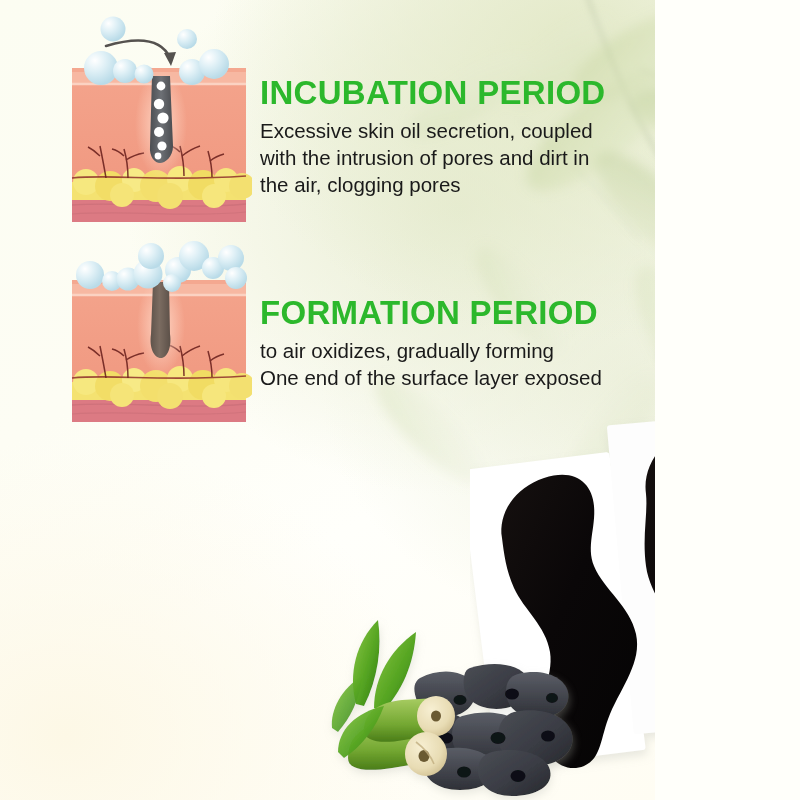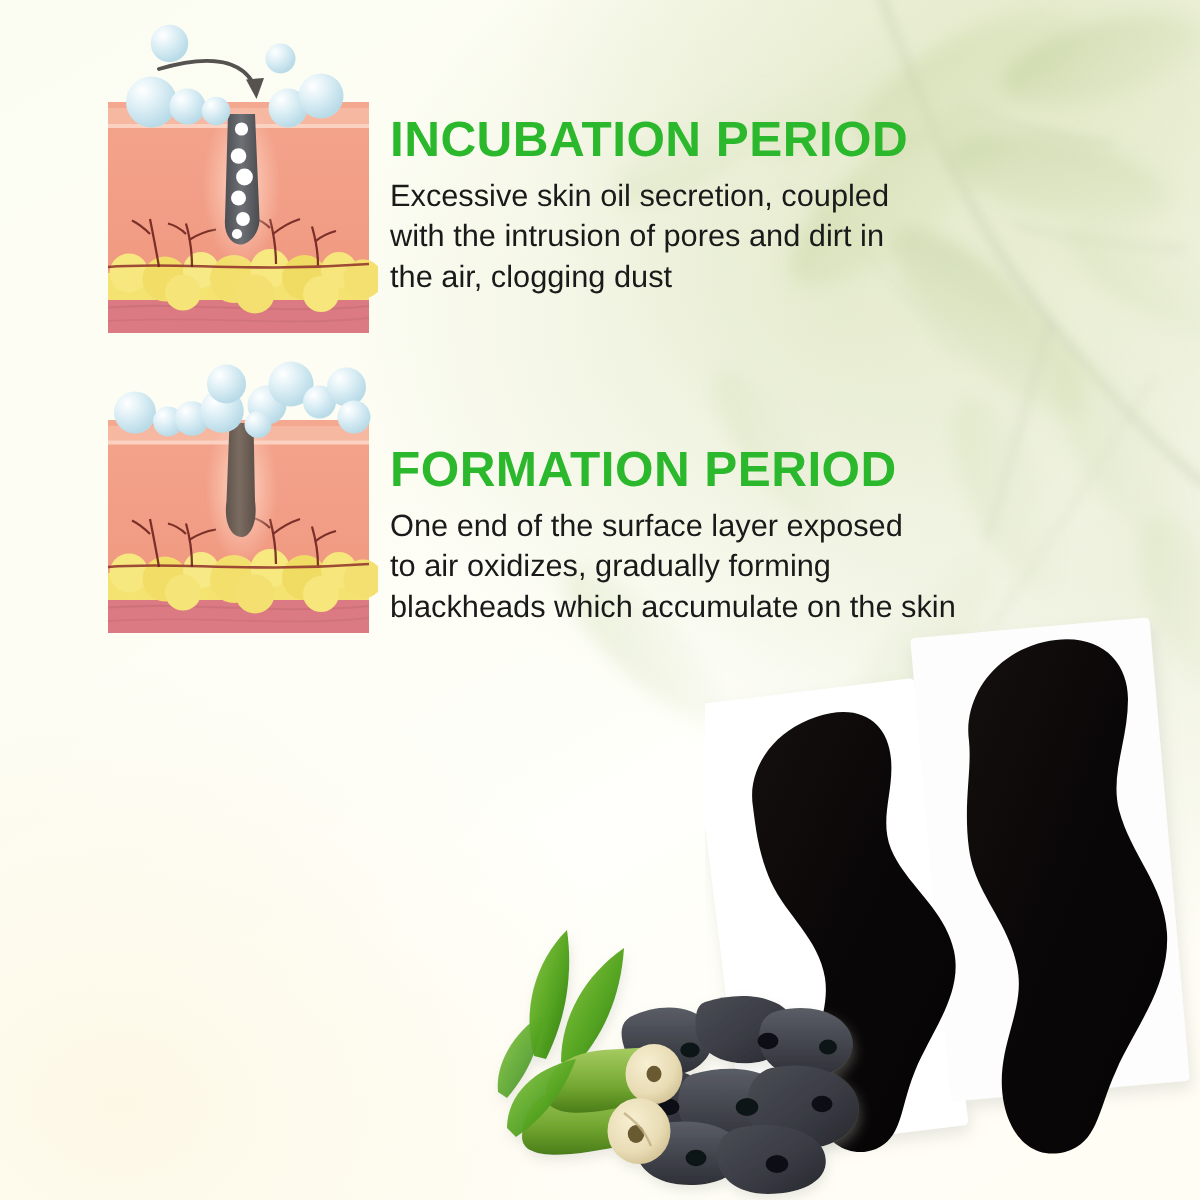--- a/index.html
+++ b/index.html
@@ -3,21 +3,21 @@
 <meta charset="utf-8">
 <title>Blackhead Nose Strips Infographic</title>
 <style>
   html,body{margin:0;padding:0;}
   body{
     width:800px;height:800px;overflow:hidden;
     font-family:"Liberation Sans",sans-serif;
     background:#fffffa;
   }
   #poster{
-    position:relative;width:800px;height:800px;overflow:hidden;
+    position:relative;width:655px;height:800px;overflow:hidden;
     background:
       radial-gradient(ellipse 520px 420px at 88% 6%,  #e3e9c8 0%, rgba(227,233,200,0) 70%),
       radial-gradient(ellipse 460px 400px at 70% 26%, #e8edd4 0%, rgba(232,237,212,0) 72%),
       radial-gradient(ellipse 420px 340px at 97% 48%, #eef1de 0%, rgba(238,241,222,0) 75%),
       radial-gradient(ellipse 520px 420px at 10% 92%, #fdf8e6 0%, rgba(253,248,230,0) 70%),
       linear-gradient(150deg,#fcfdf2 0%,#fdfdf4 38%,#fffffb 62%,#fffdf3 100%);
   }
 
   
   .bgart{position:absolute;inset:0;pointer-events:none;}
@@ -278,30 +278,29 @@
         <circle cx="106" cy="45" r="9" fill="url(#bub2)"></circle>
       </g>
     </svg>
   </div>
 
   <div class="block" style="left:260px;top:76px;">
     <h2 class="heading">INCUBATION PERIOD</h2>
     <p class="body">
       <span class="ln">Excessive skin oil secretion, coupled</span>
       <span class="ln">with the intrusion of pores and dirt in</span>
-      <span class="ln">the air, clogging dust</span>
+      <span class="ln">the air, clogging pores</span>
     </p>
   </div>
 
   <div class="block" style="left:260px;top:276px;margin-top:20px;">
     <h2 class="heading">FORMATION PERIOD</h2>
     <p class="body">
+      <span class="ln">to air oxidizes, gradually forming</span>
       <span class="ln">One end of the surface layer exposed</span>
-      <span class="ln">to air oxidizes, gradually forming</span>
-      <span class="ln">blackheads which accumulate on the skin</span>
     </p>
   </div>
 
   <div class="photo" style="left:470px;top:410px;">
     <svg width="340" height="390" viewBox="0 0 340 390">
       <defs>
         <linearGradient id="stripG" x1="0" y1="0" x2="1" y2="1">
           <stop offset="0%" stop-color="#15100f"></stop>
           <stop offset="45%" stop-color="#0a0708"></stop>
           <stop offset="100%" stop-color="#050404"></stop>

